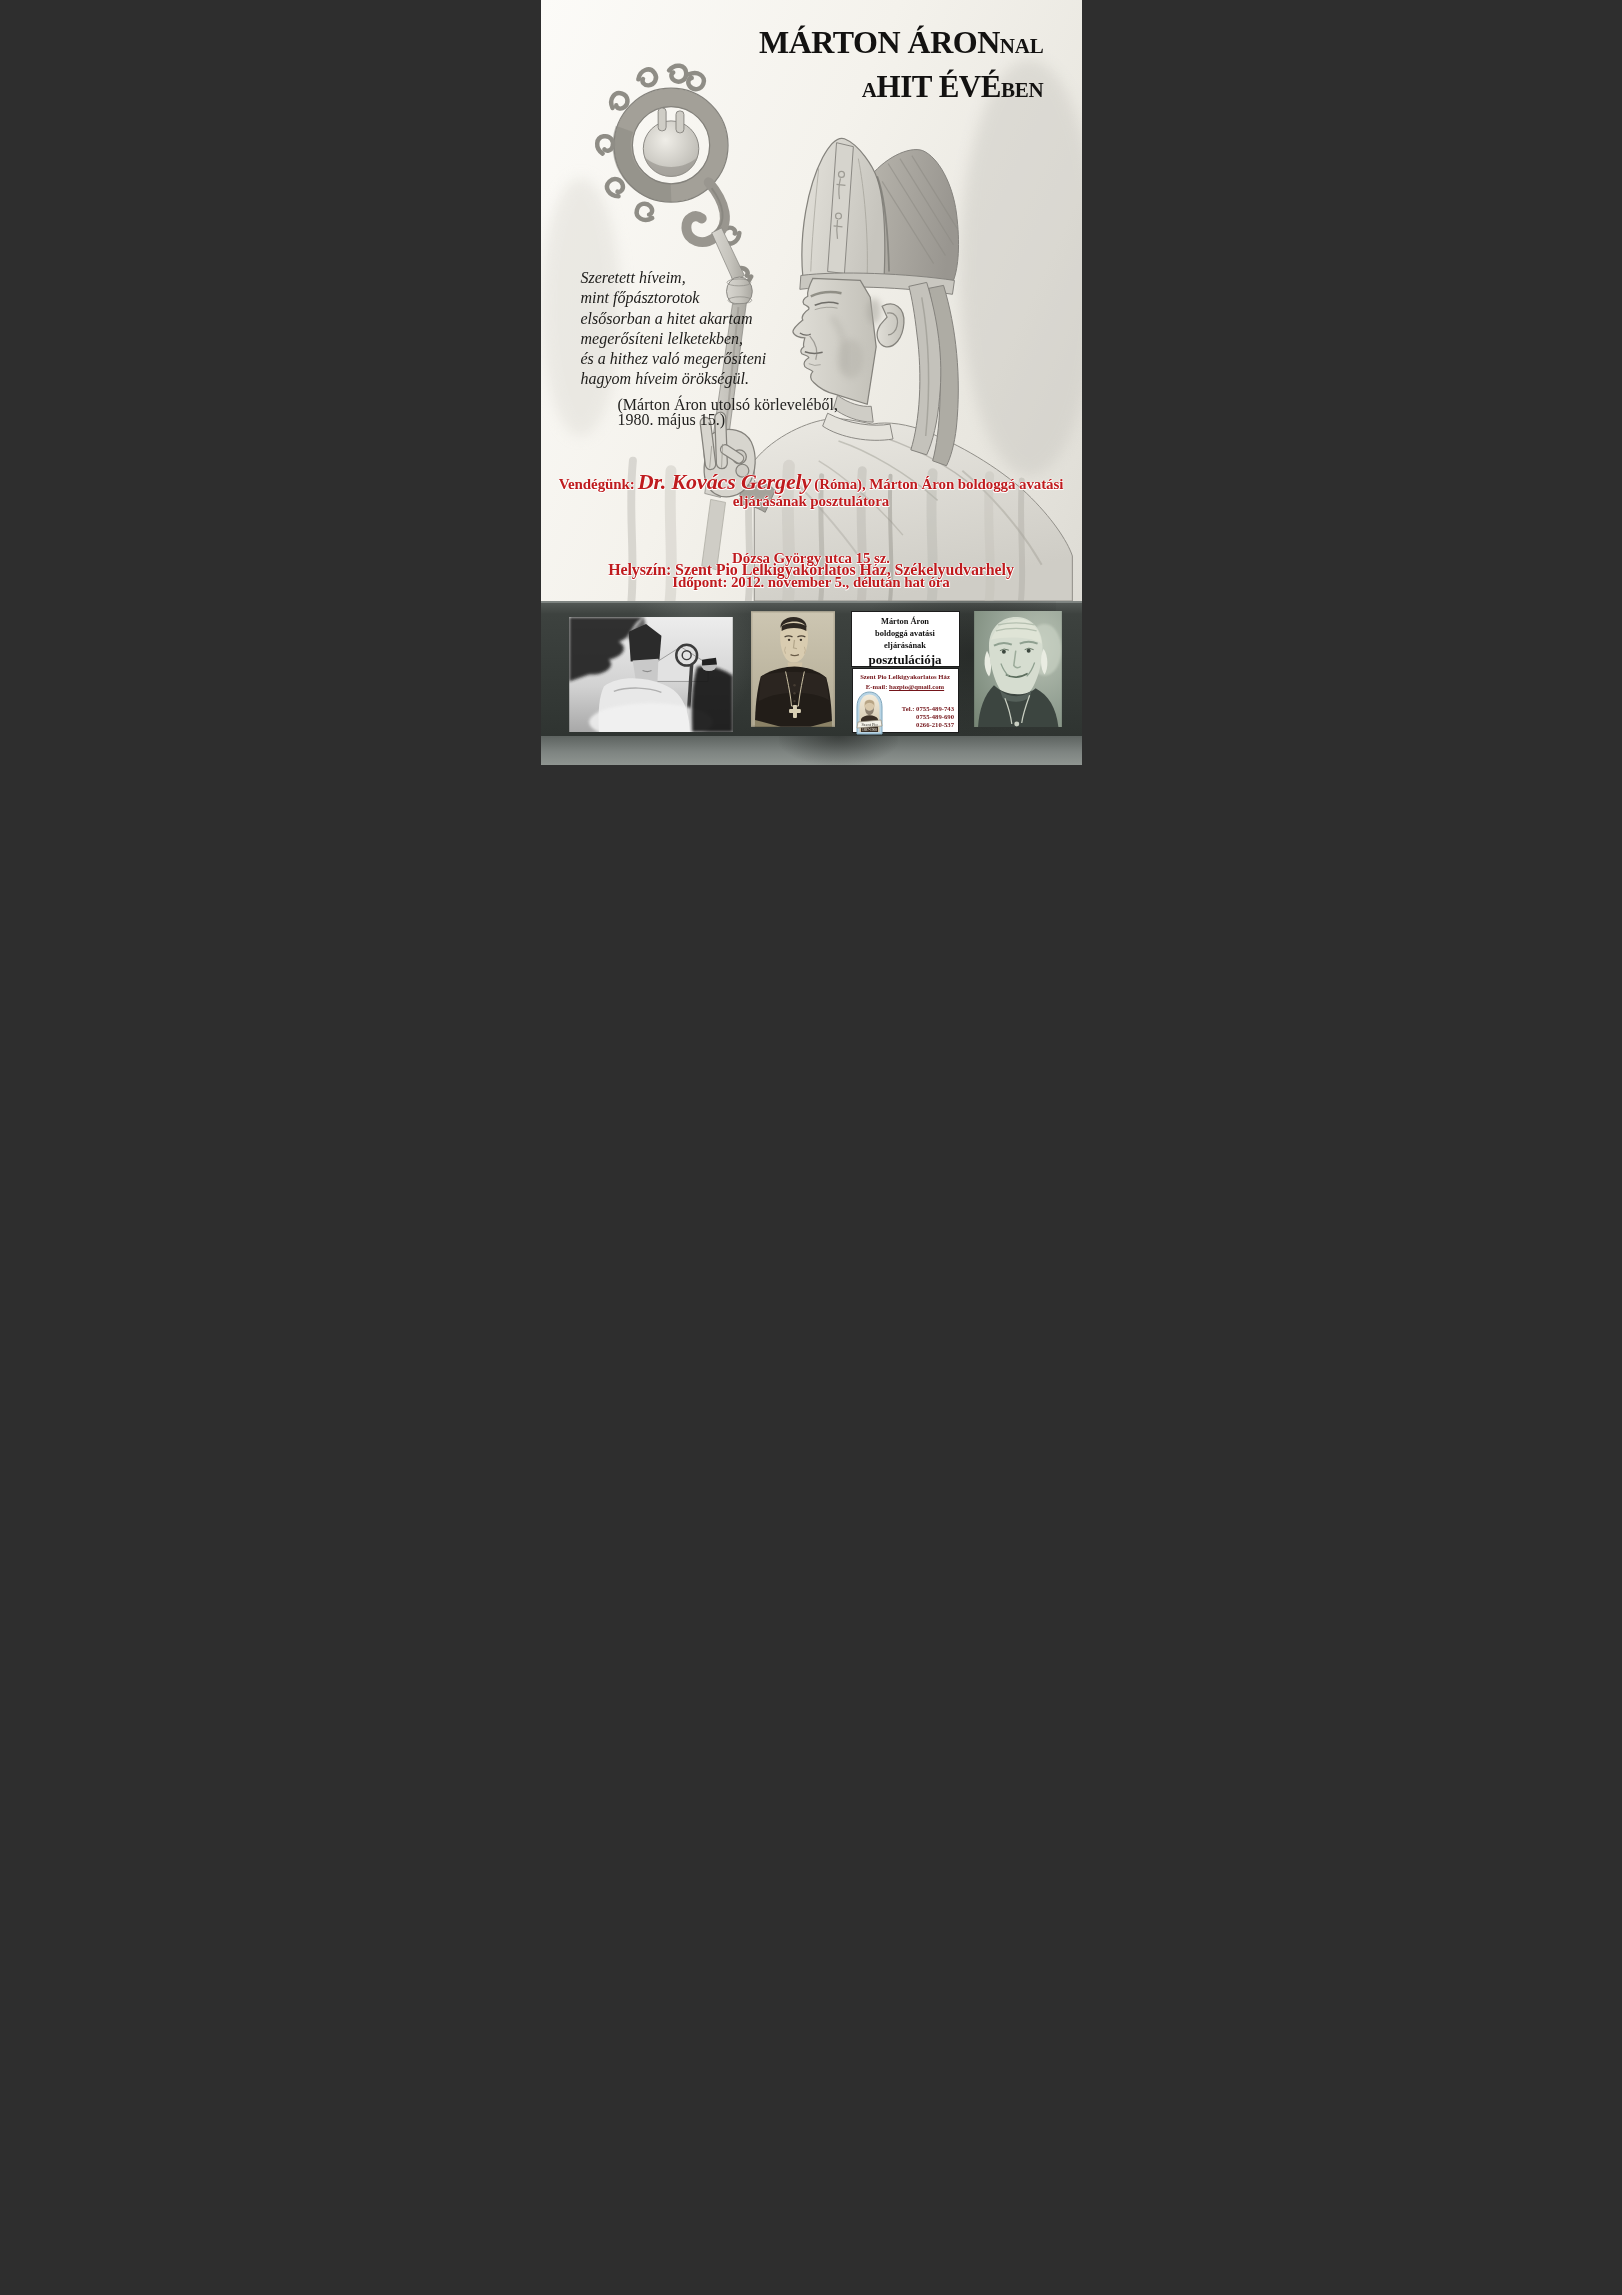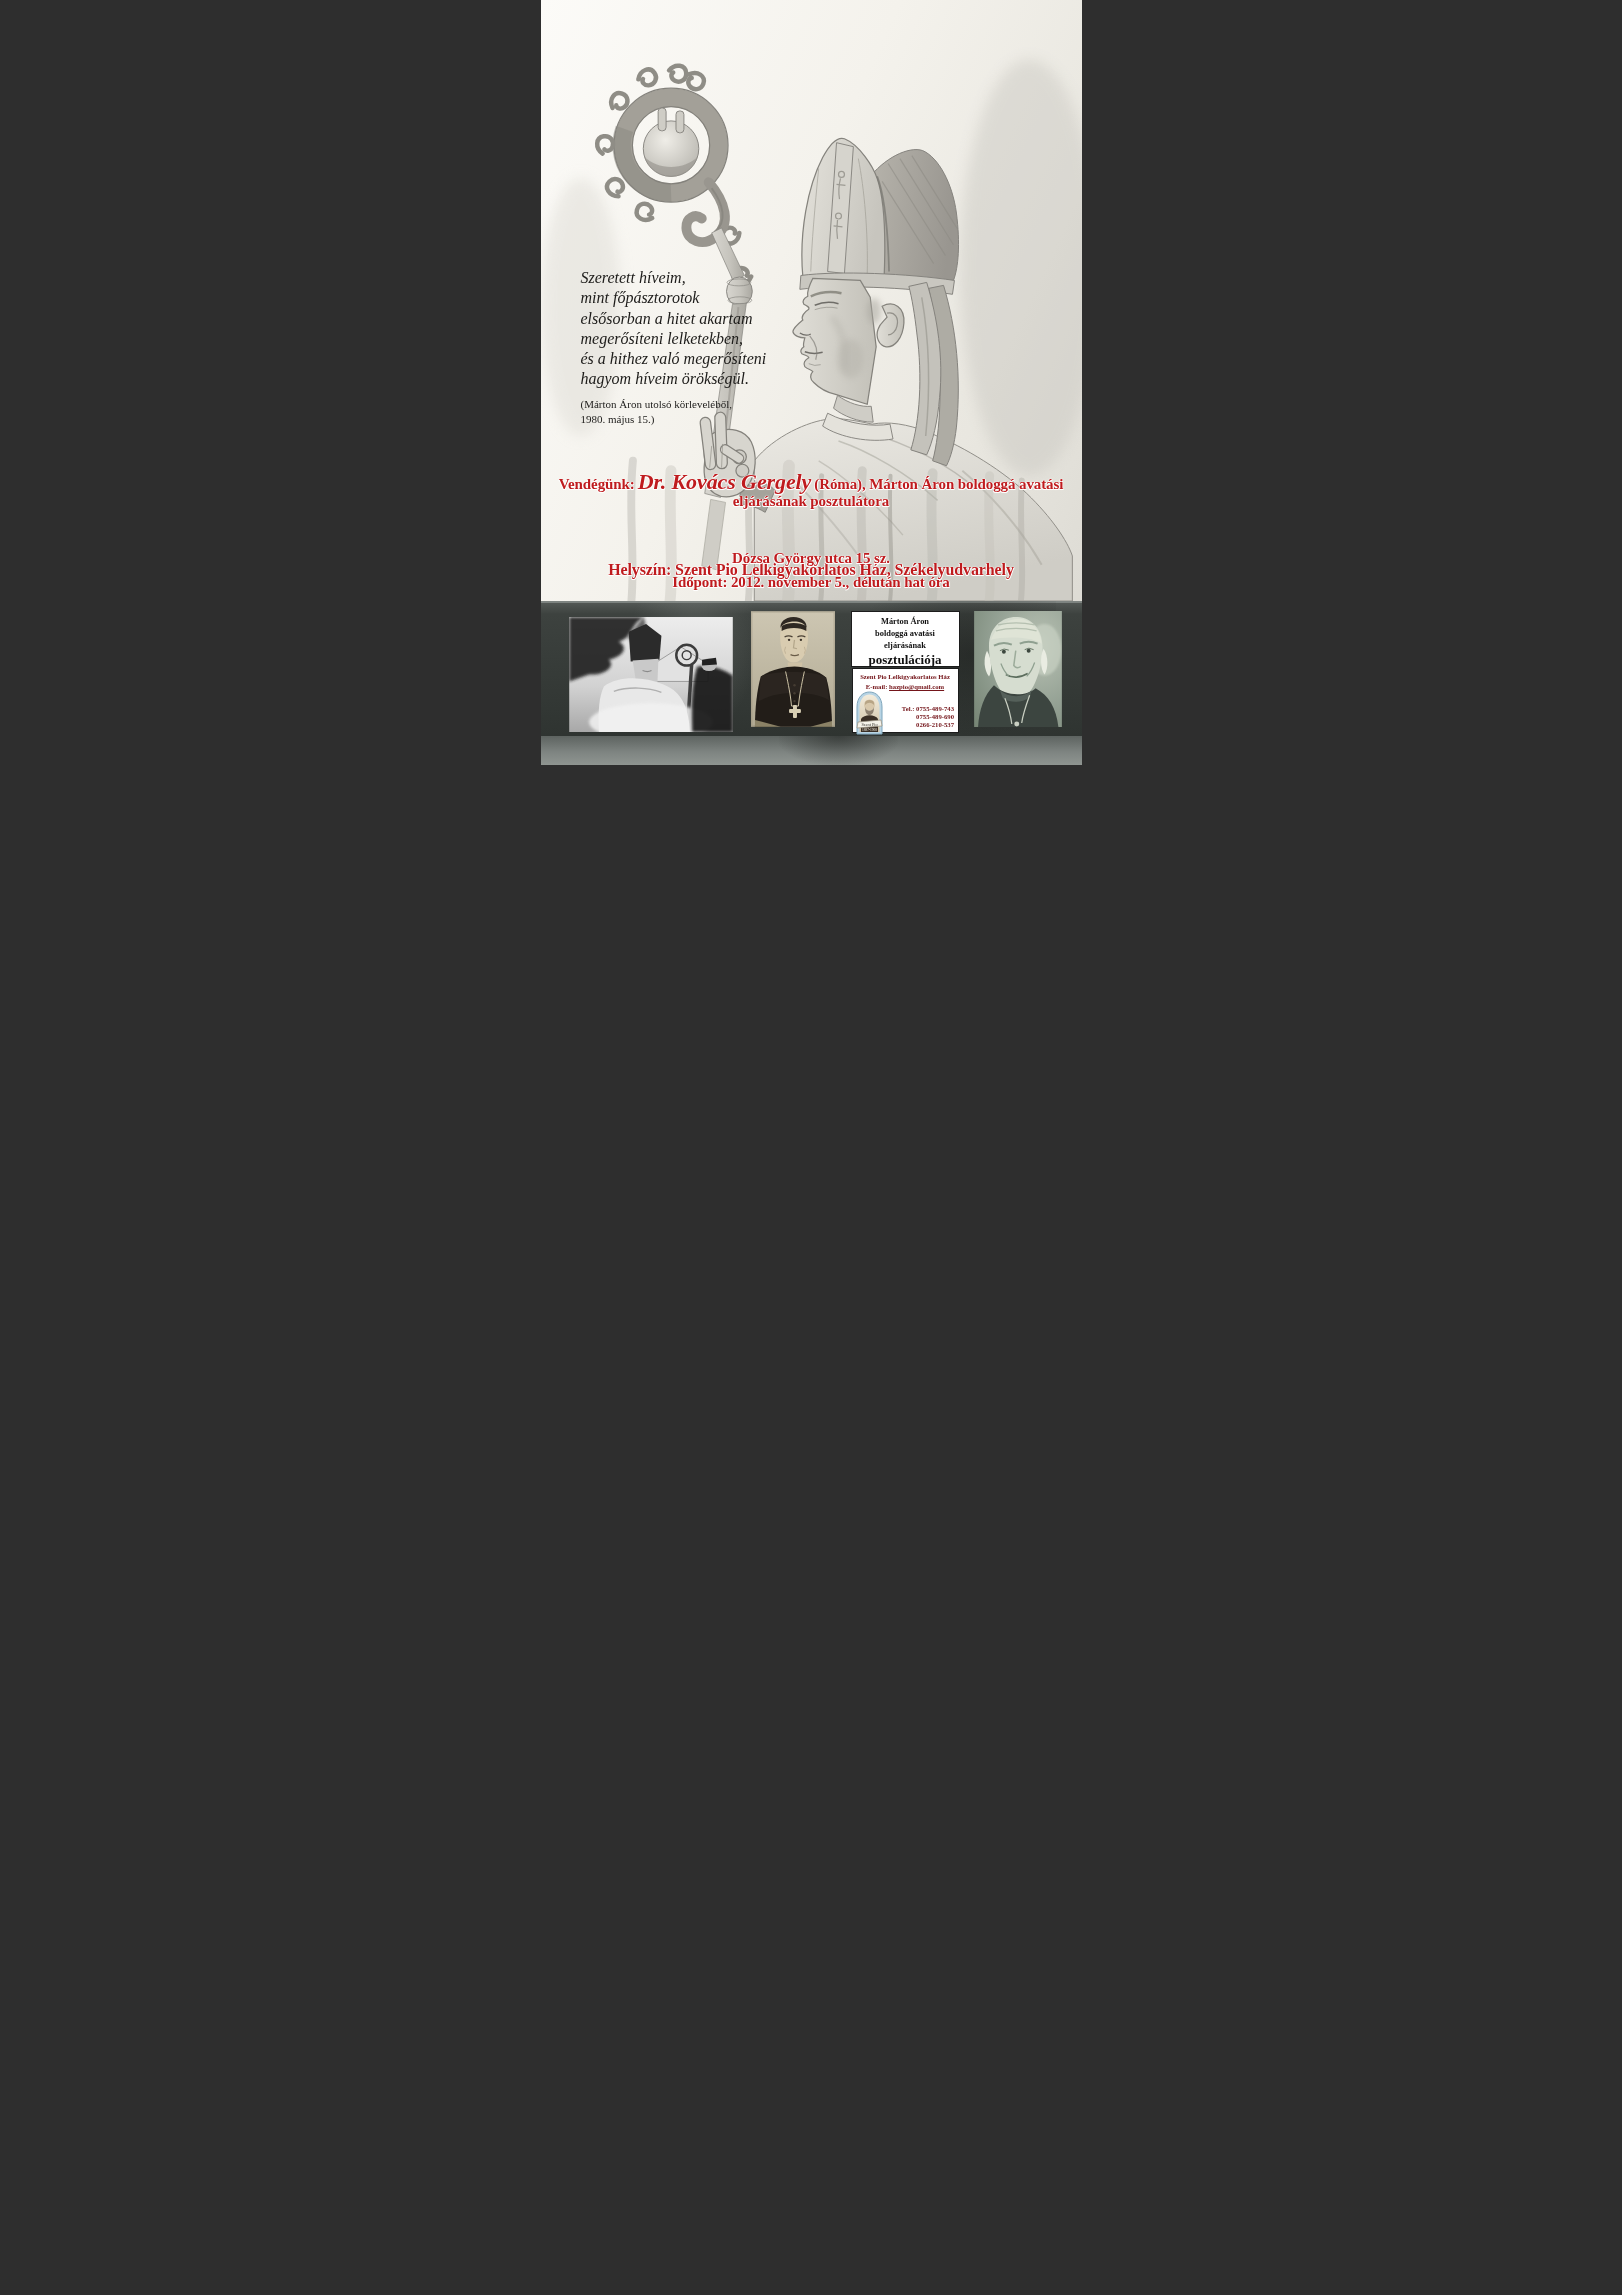--- a/index.html
+++ b/index.html
@@ -11,21 +11,21 @@
   .t-line{white-space:nowrap;}
   .t-line1 .t-big{font-size:32px;font-weight:bold;letter-spacing:-0.5px;}
   .t-line2{margin-top:13px;}
   .t-line2 .t-big{font-size:31px;font-weight:bold;letter-spacing:-0.5px;}
   .t-sfx{font-size:21px;font-weight:bold;text-transform:uppercase;letter-spacing:-0.2px;}
   
   .drawing{position:absolute;left:0;top:0;}
   
   .quote{position:absolute;left:40px;top:268px;color:#1d1c1a;}
   .quote .q-line{font-style:italic;font-size:16px;line-height:20.3px;}
-  .attr{margin-top:7px;font-size:11px;line-height:15px;color:#232220;}
+  .attr{margin-top:7px;font-size:16px;line-height:15px;color:#232220;margin-left:37px;}
   
   .red-line{position:absolute;left:0;width:100%;text-align:center;white-space:nowrap;
     color:#bf1b1e;font-weight:bold;letter-spacing:-0.1px;
     text-shadow:-0.5px -0.5px 0 #fff,0.5px -0.5px 0 #fff,-0.5px 0.5px 0 #fff,0.5px 0.5px 0 #fff,0 0 2px #ffffff;}
   .rl1{top:469px;font-size:15px;}
   .rl1 .guest-name{font-size:22px;font-style:italic;padding:0 3px;}
   .rl2{top:493px;font-size:15px;}
   .rl3{top:527px;font-size:16px;margin-top:34px;}
   .rl4{top:550px;font-size:15px;}
   .rl5{top:574px;font-size:15px;text-align:center;}
@@ -210,20 +210,24 @@
       <path d="M 330 930 C 326 900 334 880 352 872 C 380 860 412 868 424 892 C 436 918 434 952 420 976 C 404 1002 372 1010 350 996 C 332 984 326 960 330 930 Z" fill="#d7d5ce" stroke="#84827c" stroke-width="2.5"></path>
       <rect x="326" y="842" width="21" height="106" rx="10.5" fill="#d7d5ce" stroke="#84827c" stroke-width="2.5" transform="rotate(-7 336 895)"></rect>
       <rect x="352" y="832" width="22" height="114" rx="11" fill="#d7d5ce" stroke="#84827c" stroke-width="2.5" transform="rotate(-2 363 889)"></rect>
       <circle cx="400" cy="922" r="14" fill="#cfcdc6" stroke="#84827c" stroke-width="2.5"></circle>
       <circle cx="406" cy="950" r="13" fill="#cfcdc6" stroke="#84827c" stroke-width="2.5"></circle>
       <rect x="362" y="898" width="52" height="19" rx="9.5" fill="#d7d5ce" stroke="#84827c" stroke-width="2.5" transform="rotate(33 372 907)"></rect>
       <path d="M 340 944 L 344 900 M 364 944 L 366 896" stroke="#94928a" stroke-width="2" opacity="0.7"></path>
     </g>
   </svg>
 
+  <div class="title">
+    <div class="t-line t-line1"><span class="t-big">MÁRTON ÁRON</span><span class="t-sfx">nal</span></div>
+    <div class="t-line t-line2"><span class="t-sfx">a</span><span class="t-big">HIT ÉVÉ</span><span class="t-sfx">ben</span></div>
+  </div>
 
   <div class="quote">
     <div class="q-line">Szeretett híveim,</div>
     <div class="q-line">mint főpásztorotok</div>
     <div class="q-line">elsősorban a hitet akartam</div>
     <div class="q-line">megerősíteni lelketekben,</div>
     <div class="q-line">és a hithez való megerősíteni</div>
     <div class="q-line">hagyom híveim örökségül.</div>
     <div class="attr">
       <div>(Márton Áron utolsó körleveléből,</div>

